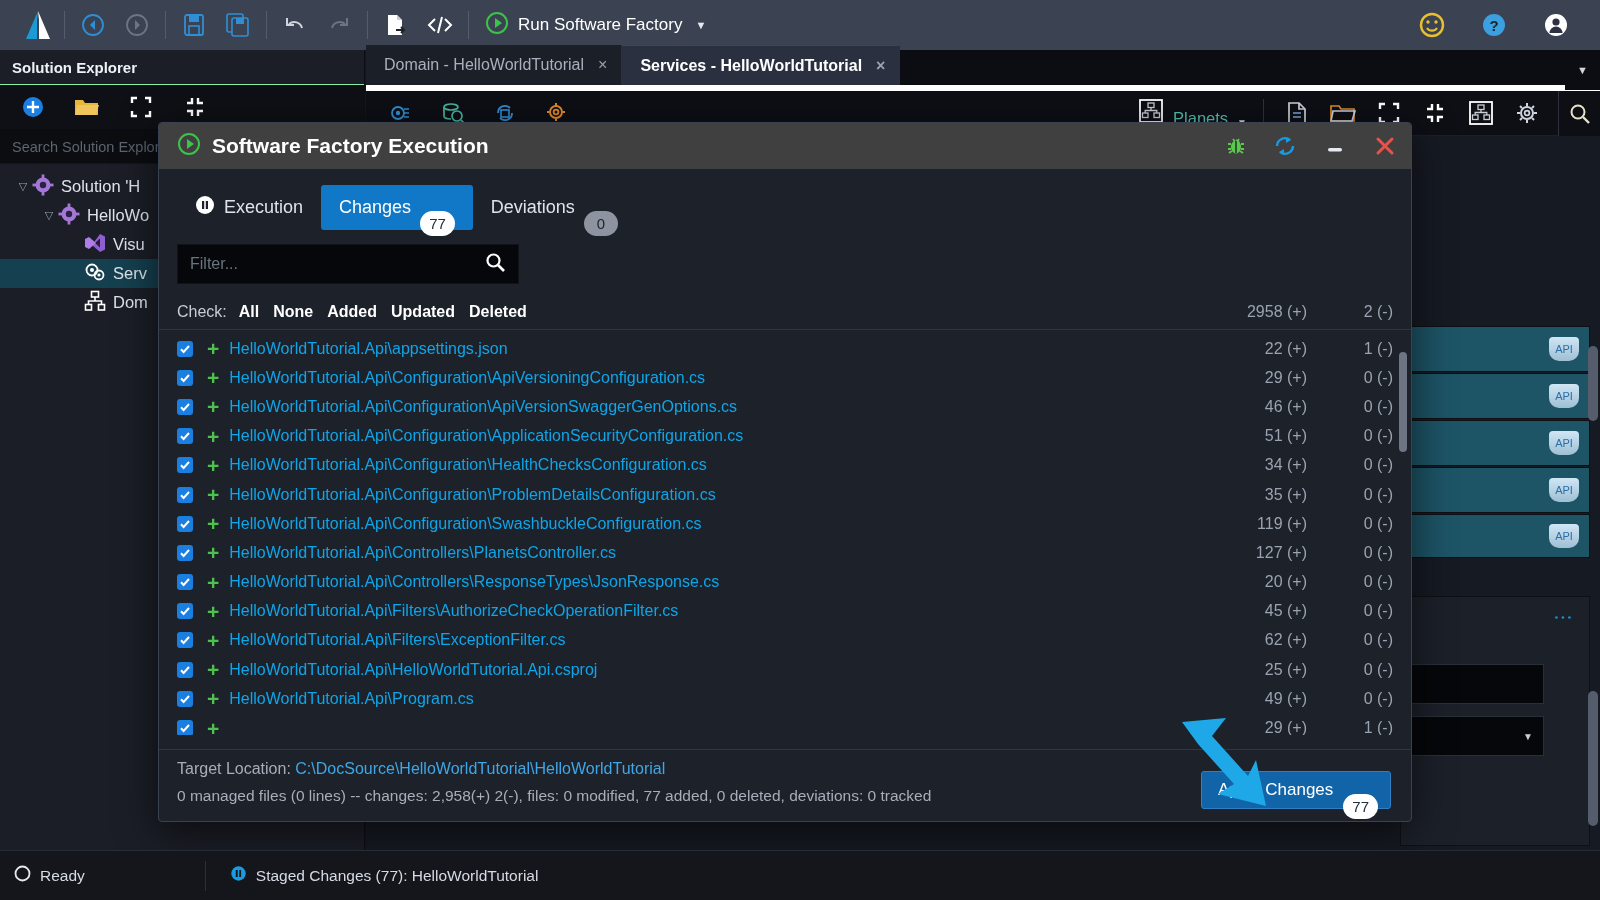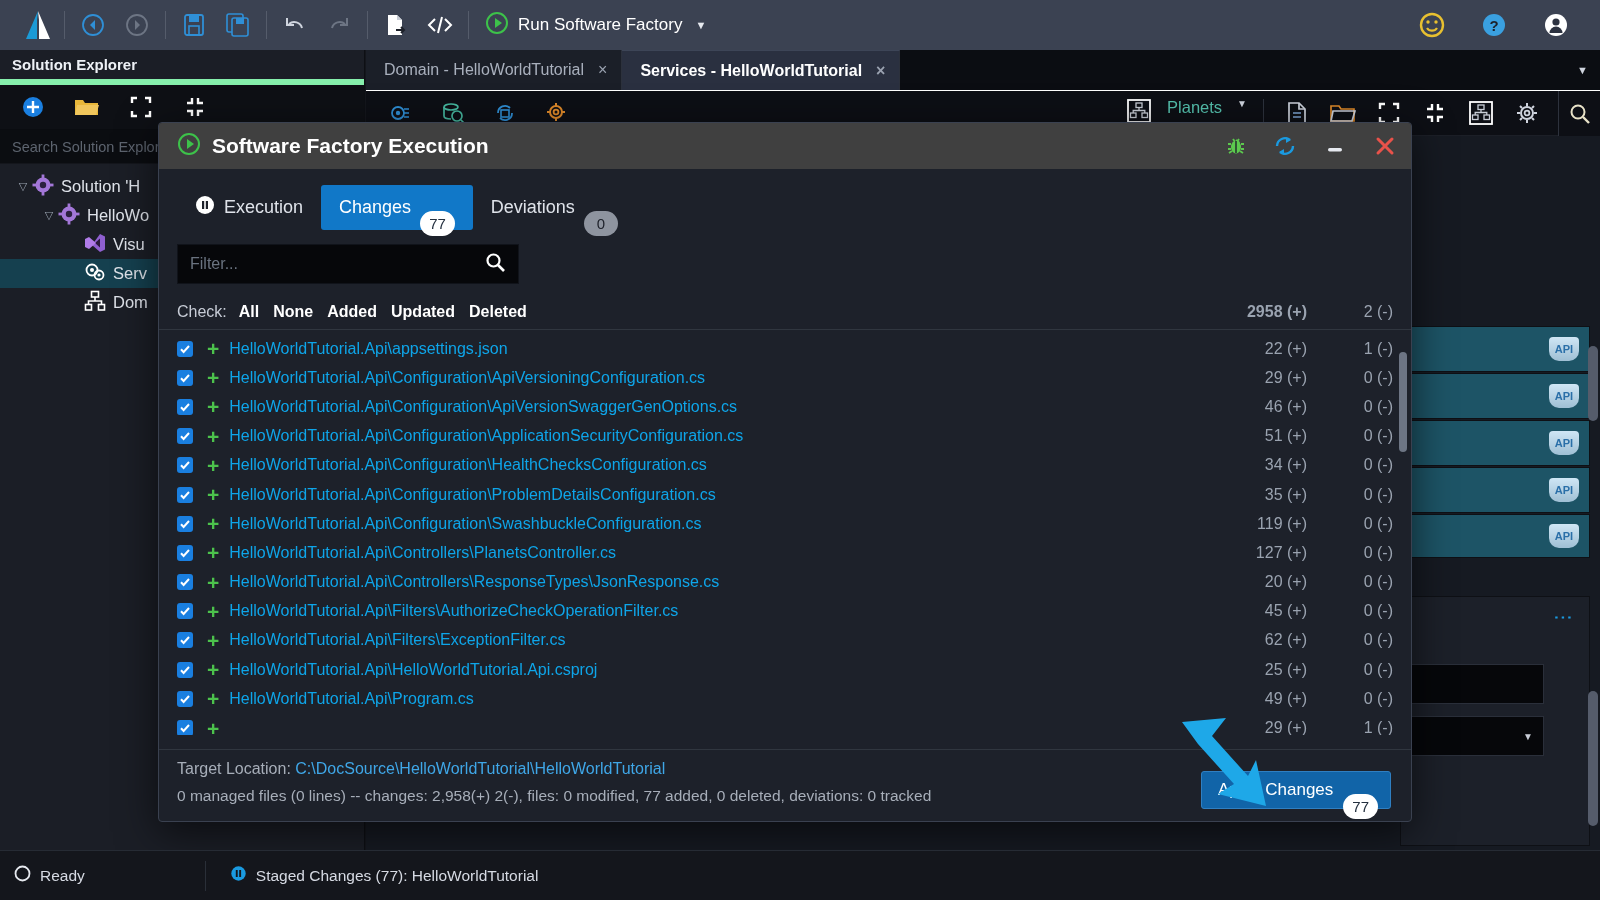--- a/index.html
+++ b/index.html
@@ -33,21 +33,21 @@
 
   
   .sidebar {
     position: absolute; left: 0; top: 50px; width: 365px; height: 800px;
     background: #1b1e26;
     border-right: 1px solid #0d0f14;
   }
   .sb-title {
     height: 35px; display: flex; align-items: center; padding-left: 12px;
     font-size: 15px; font-weight: bold; color: #eef1f6;
-    background: #1b1e26; border-bottom: 6px solid #86efac;
+    background: #1b1e26; border-bottom: 1px solid #86efac;
   }
   .sb-tools {
     height: 45px; display: flex; align-items: center; gap: 8px; padding-left: 10px;
     background: #0e1015; border-bottom: 1px solid #0a0c10;
   }
   .sb-tool { width: 46px; height: 34px; display:flex; align-items:center; justify-content:center; cursor:pointer; }
   .sb-search {
     height: 34px; background: #0b0d11; border-bottom: 1px solid #14161c;
     display: flex; align-items: center; padding-left: 12px;
   }
@@ -59,59 +59,59 @@
   .tree { padding-top: 8px; font-size: 16.5px; }
   .tree-row { display: flex; align-items: center; height: 29px; cursor: pointer; white-space: nowrap; }
   .tw { color: #9aa3b0; font-size: 11px; width: 18px; text-align:center; }
   .tree-label { margin-left: 7px; color: #dfe3ea; }
   .tree-row.selected { background: #15404f; }
 
   
   .editor { position: absolute; left: 366px; top: 50px; width: 1234px; height: 800px; background: #10131a; }
   .tabstrip {
     height: 41px; background: #0b0d12; display: flex; align-items: flex-end;
-    border-bottom: 1px solid #ffffff; position: relative;
+    border-bottom: 6px solid #ffffff; position: relative;
   }
   .tab {
     height: 40px; display: flex; align-items: center; gap: 14px;
     padding: 0 14px 0 18px; font-size: 16px; cursor: pointer;
     border-right: 1px solid #2c313c;
   }
   .tab.inactive { color: #a9b0bd; background: #1b1f28; }
   .tab.active { color: #ffffff; background: #2a3040; font-weight: bold; border-top: 1px solid #3d4557; }
   .tab .x { color: #9aa2b0; font-size: 16px; }
   .tab-overflow {
     position: absolute; right: 0; top: 0; width: 35px; height: 40px;
     display: flex; align-items: center; justify-content: center; cursor: pointer;
     background: #0b0d12; color: #cfd4de; font-size: 11px;
   }
   .ed-toolbar {
     height: 45px; background: #0d0f15; display: flex; align-items: center;
     border-bottom: 1px solid #1c1f27; padding-left: 12px; gap: 6px;
   }
   .ed-btn { width: 46px; height: 36px; display:flex; align-items:center; justify-content:center; cursor:pointer; }
   .ed-vsep { width: 1px; height: 28px; background: #2d323d; margin: 0 10px; }
-  .ed-model { display:flex; align-items:flex-start; gap:15px; cursor:pointer; padding: 0 6px; }
+  .ed-model { display:flex; align-items:flex-end; gap:9px; cursor:pointer; padding: 0 6px; }
   .ed-model-label { color: #55c1ae; font-size: 16.5px; }
   .ed-model-caret { color: #cfd4de; font-size: 10px; }
   .ed-right-search {
     position: absolute; right: 0; top: 41px; width: 42px; height: 45px;
     display: flex; align-items: center; justify-content: center; cursor: pointer;
     background: #0d0f15; border-left: 1px solid #2d323d;
   }
   .canvas { position: absolute; left: 0; top: 86px; width: 1234px; height: 714px; background: #161a22; overflow: hidden; }
 
   .diagram-node {
     position: absolute; background: #1d5466; border: 1px solid #0e1015;
     display: flex; align-items: center; justify-content: flex-end; padding-right: 10px;
   }
   .api-badge {
     width: 30px; height: 24px; border-radius: 4px 4px 10px 10px;
     background: linear-gradient(#cfe6f5, #9fbfd4);
-    color: #2a6fa8; font-size: 11px; font-weight: bold;
+    color: #2a6fa8; font-size: 11px; font-weight: normal;
     display:flex; align-items:center; justify-content:center;
   }
   .panel-box { position: absolute; background: #1c2029; border: 1px solid #0e1015; }
   .panel-input { position: absolute; background: #06070a; border: 1px solid #2a2f3a; }
   .vscroll {
     position: absolute; width: 10px; border-radius: 5px; background: #555c6b;
   }
 
   
   .dialog {
@@ -151,21 +151,21 @@
     color: #a3a3a3; font-size: 16px; font-family: inherit;
   }
   .filter-box input::placeholder { color: #6a7380; }
 
   .check-row {
     display: flex; align-items: center; height: 36px; margin-top: 10px;
     padding: 0 18px; border-bottom: 1px solid #30363f; font-size: 16px;
   }
   .check-label { color: #c7ccd6; margin-right: 12px; }
   .check-opt { color: #ffffff; font-weight: bold; margin-right: 14px; cursor: pointer; }
-  .tot-add { margin-left: auto; color: #9aa3b0; font-size: 16px; width: 120px; text-align: right; font-weight: bold; }
+  .tot-add { margin-left: auto; color: #9aa3b0; font-size: 16px; width: 120px; text-align: right; }
   .tot-del { color: #9aa3b0; font-size: 16px; width: 86px; text-align: right; }
 
   .file-list {
     position: relative; height: 405px; overflow: hidden; padding-top: 4px;
   }
   .file-row { display: flex; align-items: center; height: 29.2px; padding: 0 18px; }
   .cbx {
     width: 16px; height: 16px; border-radius: 3px; background: #1a7fe0;
     display:flex; align-items:center; justify-content:center; cursor: pointer;
     flex: 0 0 auto;

